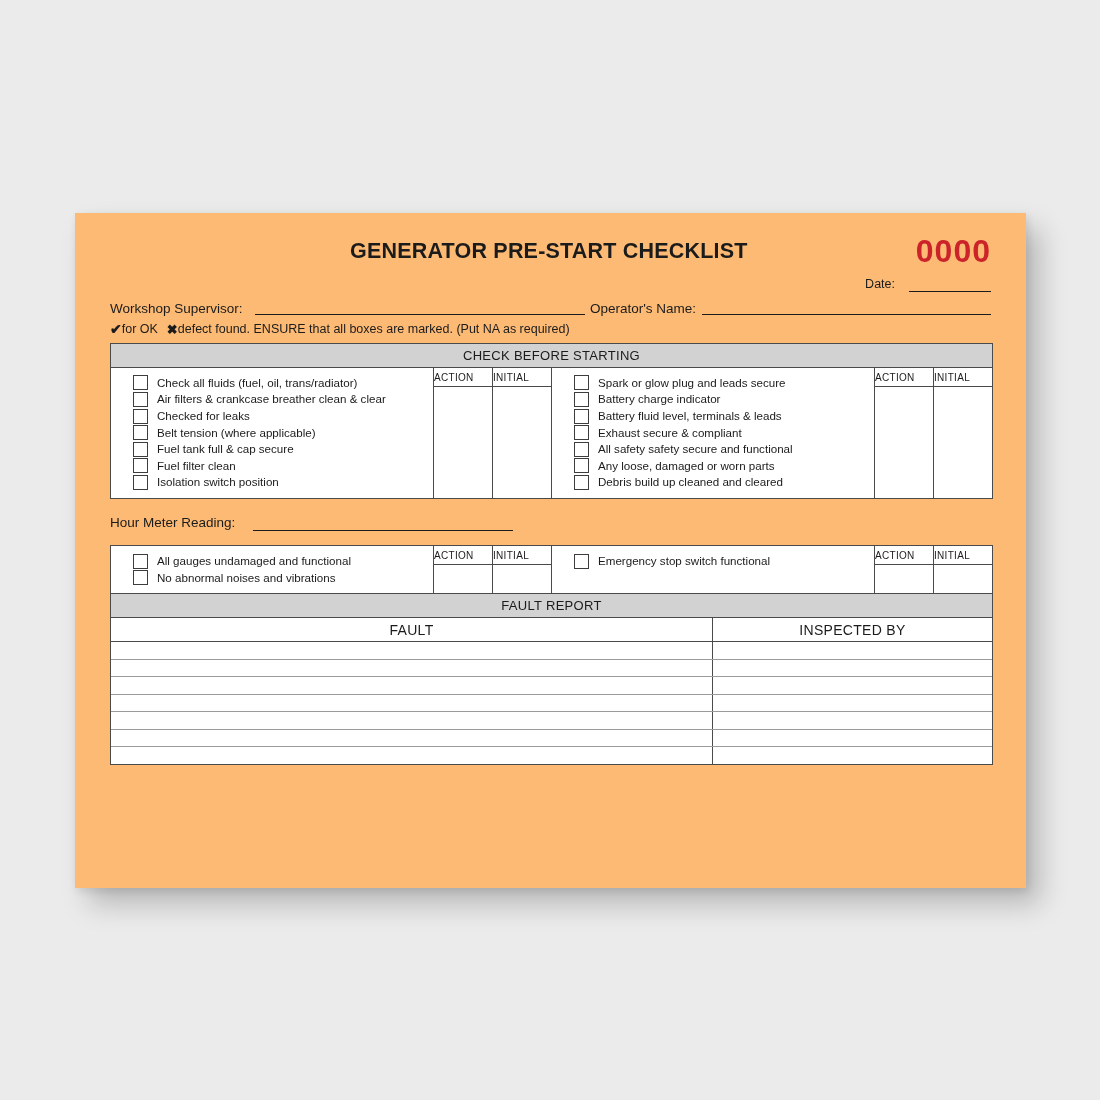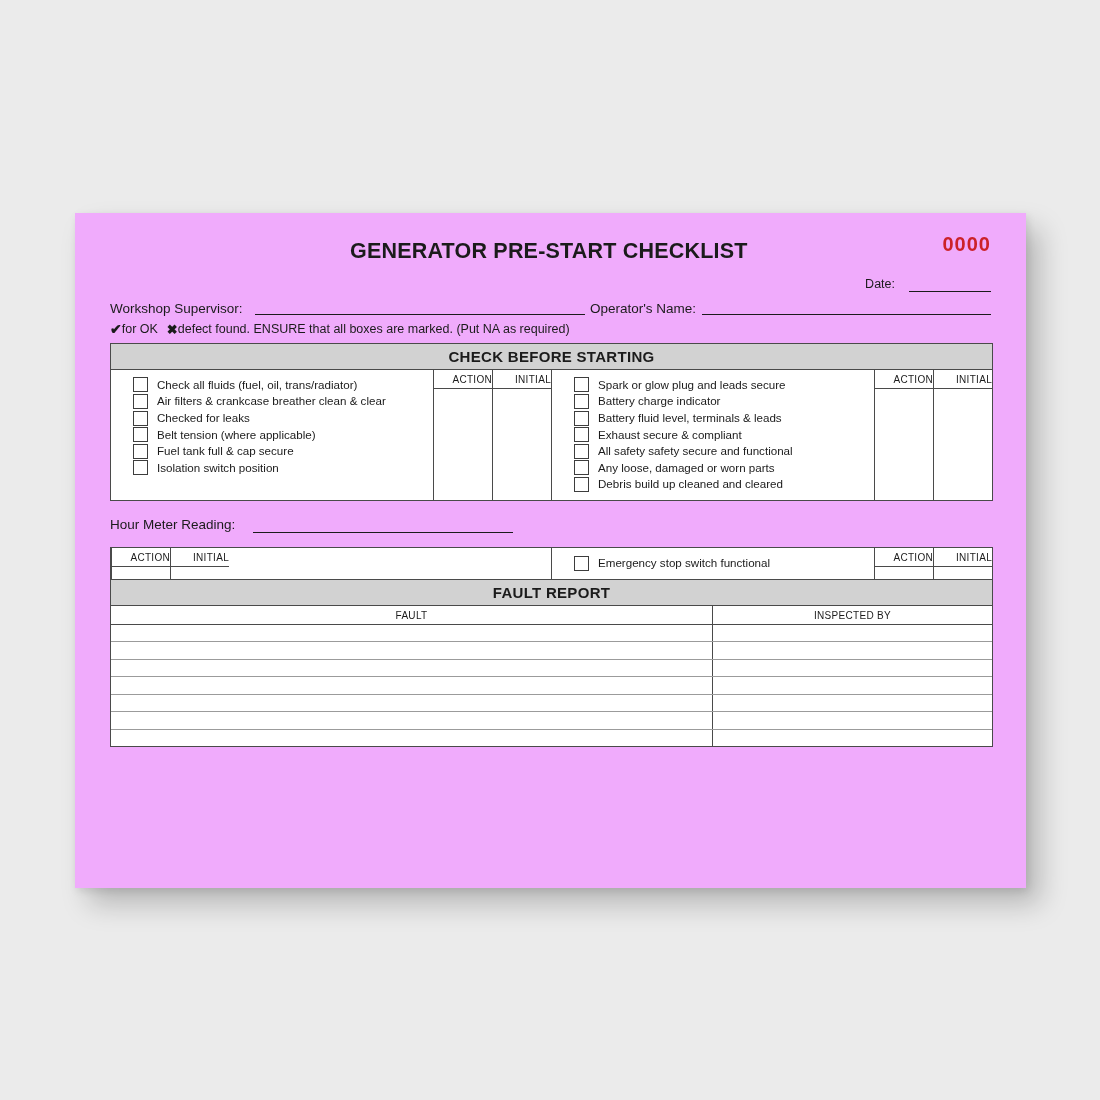--- a/index.html
+++ b/index.html
@@ -15,21 +15,21 @@
     position: relative;
   }
 
   
   #paper {
     position: absolute;
     left: 75px;
     top: 213px;
     width: 951px;
     height: 675px;
-    background: #f0abfc;
+    background: #fdba74;
     box-shadow: 14px 16px 26px rgba(0,0,0,0.22),
                 2px 3px 8px rgba(0,0,0,0.10);
   }
 
   #sheet-inner {
     position: absolute;
     left: 35px;
     top: 20px;
     width: 881px;
     height: 640px;
@@ -47,21 +47,21 @@
     font-size: 21.5px;
     font-weight: bold;
     letter-spacing: 0.2px;
     color: #1b1b1b;
     white-space: nowrap;
   }
   .serial {
     position: absolute;
     right: 0px;
     top: 0px;
-    font-size: 20px;
+    font-size: 32px;
     font-weight: bold;
     color: #cc2229;
     letter-spacing: 1px;
   }
 
   
   .date-row {
     position: relative;
     height: 22px;
   }
@@ -118,22 +118,22 @@
   .tbl {
     border: 1.6px solid #4a4a4a;
     border-collapse: collapse;
     width: 881px;
     background: #fff;
   }
   .band {
     background: #d2d2d2;
     border-bottom: 1.6px solid #4a4a4a;
     text-align: center;
-    font-size: 15px;
-    font-weight: bold;
+    font-size: 13px;
+    font-weight: normal;
     letter-spacing: 0.3px;
     color: #1b1b1b;
     padding: 4px 0 4px 0;
   }
 
   .grid { display: flex; }
   .half { display: flex; flex: 1 1 0; }
   .half.left { border-right: 1.6px solid #4a4a4a; }
 
   .items-cell {
@@ -141,21 +141,21 @@
     position: relative;
     padding: 6px 0 8px 0;
   }
   .ai-col {
     width: 58px;
     border-left: 1.2px solid #4a4a4a;
     display: flex;
     flex-direction: column;
   }
   .ai-head {
-    text-align: right;
+    text-align: left;
     font-size: 10px;
     letter-spacing: 0.3px;
     color: #1b1b1b;
     padding: 4px 0 3px 0;
     border-bottom: 1.2px solid #4a4a4a;
   }
   .ai-body { flex: 1 1 auto; }
 
   
   .cb-list {
@@ -192,21 +192,21 @@
   #hour-label { left: 0px; top: 6px; font-size: 13.5px; }
   #hour-rule  { left: 143px; top: 21px; width: 260px; }
 
   
   .fault-head {
     display: flex;
     border-bottom: 1.6px solid #4a4a4a;
   }
   .fault-head > div {
     text-align: center;
-    font-size: 10px;
+    font-size: 14px;
     letter-spacing: 0.3px;
     color: #1b1b1b;
     padding: 4px 0 3px 0;
   }
   .fault-col-a { width: 601px; border-right: 1.6px solid #4a4a4a; }
   .fault-col-b { flex: 1 1 auto; }
 
   .fault-row {
     display: flex;
     height: 16.5px;
@@ -268,20 +268,24 @@
               <div class="cb-row">
                 <div class="cb"></div>
                 <div class="cb-label">Belt tension (where applicable)</div>
               </div>
               <div class="cb-row">
                 <div class="cb"></div>
                 <div class="cb-label">Fuel tank full &amp; cap secure</div>
               </div>
               <div class="cb-row">
                 <div class="cb"></div>
+                <div class="cb-label">Fuel filter clean</div>
+              </div>
+              <div class="cb-row">
+                <div class="cb"></div>
                 <div class="cb-label">Isolation switch position</div>
               </div>
             </div>
           </div>
           <div class="ai-col">
             <div class="ai-head">ACTION</div>
             <div class="ai-body"></div>
           </div>
           <div class="ai-col">
             <div class="ai-head">INITIAL</div>
@@ -339,20 +343,32 @@
     <div class="hour-row">
       <div class="lbl" id="hour-label">Hour Meter Reading:</div>
       <div class="rule" id="hour-rule"></div>
     </div>
 
     <div class="spacer-6"></div>
 
     <div class="tbl">
       <div class="grid" style="border-bottom:1.6px solid #4a4a4a;">
         <div class="half left">
+          <div class="items-cell">
+            <div class="cb-list">
+              <div class="cb-row">
+                <div class="cb"></div>
+                <div class="cb-label">All gauges undamaged and functional</div>
+              </div>
+              <div class="cb-row">
+                <div class="cb"></div>
+                <div class="cb-label">No abnormal noises and vibrations</div>
+              </div>
+            </div>
+          </div>
           <div class="ai-col">
             <div class="ai-head">ACTION</div>
             <div class="ai-body"></div>
           </div>
           <div class="ai-col">
             <div class="ai-head">INITIAL</div>
             <div class="ai-body"></div>
           </div>
         </div>
 

